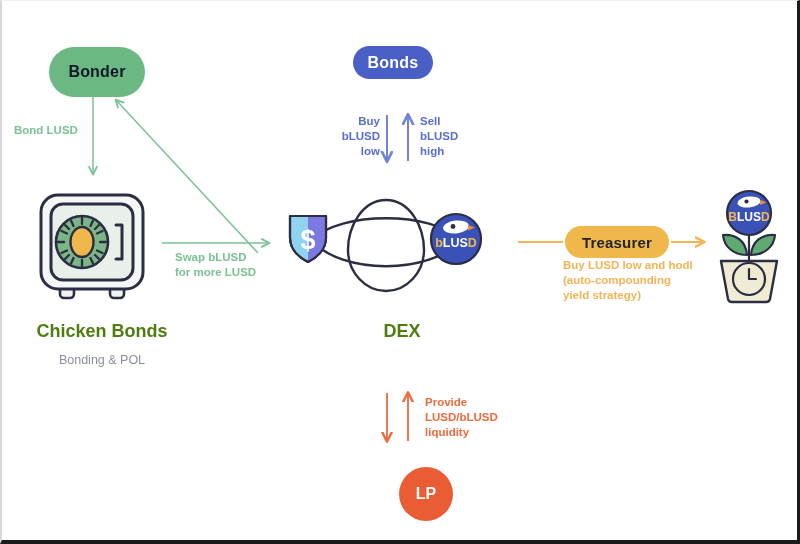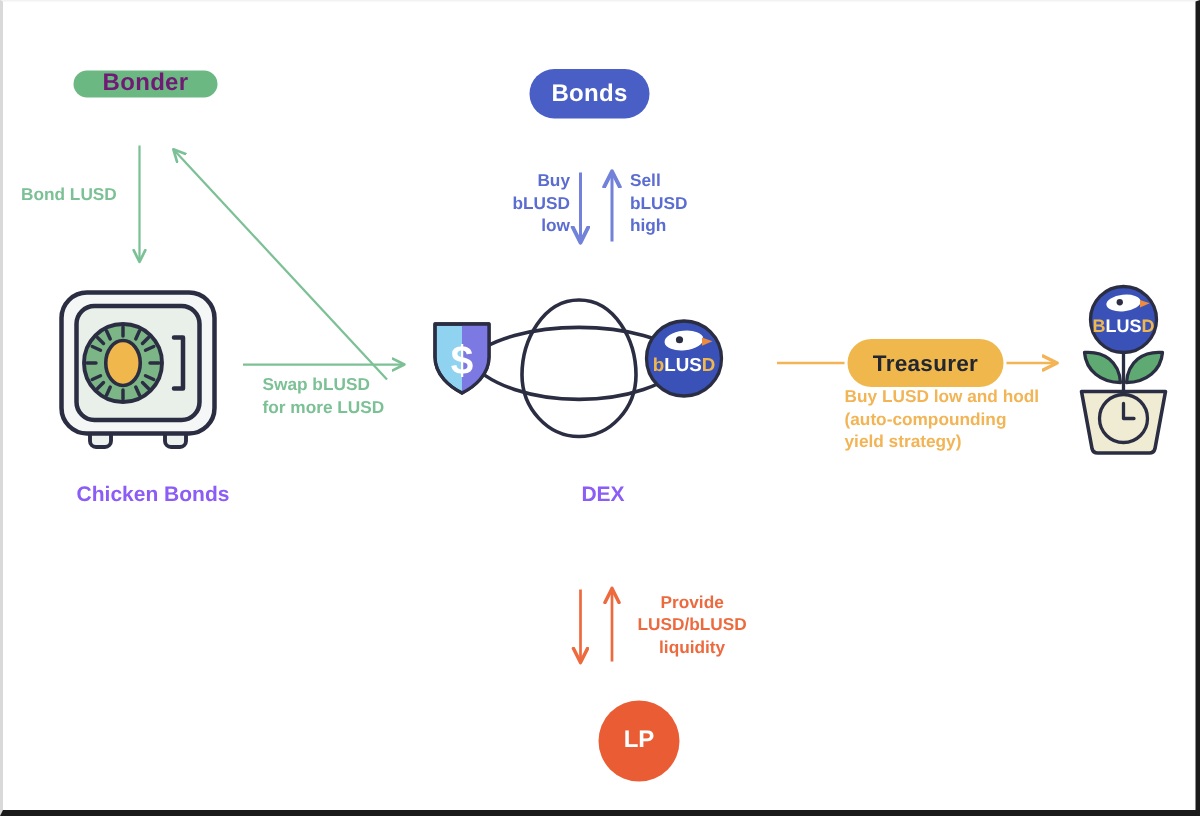--- a/index.html
+++ b/index.html
@@ -23,36 +23,36 @@
   
   .pill{
     position:absolute;
     display:flex;align-items:center;justify-content:center;
     border-radius:999px;
     font-weight:bold;
     letter-spacing:.2px;
     white-space:nowrap;
   }
   #pill-bonder{
-    left:47px;top:46px;width:96px;height:18px;
-    background:#6cb883;color:#701a75;font-size:16px;
+    left:47px;top:46px;width:96px;height:50px;
+    background:#6cb883;color:#0f172a;font-size:16px;
   }
   #pill-trader{
     left:351px;top:45px;width:80px;height:33px;
     background:#4a5fc6;color:#ffffff;font-size:16px;
   }
   #pill-treasurer{
     left:563px;top:225px;width:104px;height:32px;
     background:#f0b84c;color:#23262f;font-size:15px;text-align:center;
   }
 
   
   .node-title{
     position:absolute;text-align:center;
-    font-size:14px;font-weight:bold;color:#8b5cf6;
+    font-size:18px;font-weight:bold;color:#4d7c0f;
     white-space:nowrap;
   }
   .node-sub{
     position:absolute;text-align:center;
     font-size:12.5px;color:#8b8fa3;white-space:nowrap;
   }
   #cb-title{left:0;top:320px;width:200px;}
   #cb-sub{left:0;top:352px;width:200px;}
   #dex-title{left:320px;top:320px;width:160px;}
   #dex-sub{left:320px;top:352px;width:160px;}
@@ -62,21 +62,21 @@
   .lbl-green{color:#7cc095;font-size:11.5px;font-weight:bold;}
   .lbl-blue{color:#5b6dd0;font-size:11.5px;font-weight:bold;}
   .lbl-orange{color:#f2b455;font-size:11.5px;font-weight:bold;}
   .lbl-red{color:#ed6a3e;font-size:11.5px;font-weight:bold;}
 
   #lbl-bond{left:12px;top:122px;}
   #lbl-swap{left:173px;top:249px;}
   #lbl-buy{left:334px;top:113px;text-align:right;width:44px;}
   #lbl-sell{left:418px;top:113px;text-align:left;width:50px;}
   #lbl-treasurer-note{left:561px;top:257px;}
-  #lbl-provide{left:423px;top:394px;text-align:center;}
+  #lbl-provide{left:423px;top:394px;}
 
   
   #lp-circle{
     position:absolute;left:397px;top:466px;width:54px;height:54px;
     border-radius:50%;background:#ea5c33;
     display:flex;align-items:center;justify-content:center;
     color:#ffffff;font-size:16px;font-weight:bold;
   }
 
   svg{display:block;overflow:visible;}
@@ -173,20 +173,21 @@
       <line x1="59" y1="31.5" x2="56.5" y2="37"></line>
       <line x1="39.5" y1="69" x2="37" y2="74.5"></line>
     </g>
 
     <ellipse cx="48" cy="53" rx="11.5" ry="15" fill="#f0b84c" stroke="#2b2d42" stroke-width="2.4"></ellipse>
 
     <path d="M82 36 h6 v34 h-6" fill="none" stroke="#2b2d42" stroke-width="3" stroke-linecap="round" stroke-linejoin="round"></path>
   </svg>
 
   <div class="node-title" id="cb-title">Chicken Bonds</div>
+  <div class="node-sub" id="cb-sub">Bonding &amp; POL</div>
 
   <svg class="abs" style="left:276px;top:192px;" width="216" height="112" viewBox="0 0 216 112">
 
     <path d="M108 7 C 84 7 70 34 70 57 C 70 79 87 98 108 98 C 129 98 146 79 146 57 C 146 34 132 7 108 7 Z" fill="#ffffff" stroke="#2b2d42" stroke-width="2.4"></path>
     <path d="M34 47 C 62 18 154 18 182 47" fill="none" stroke="#2b2d42" stroke-width="2.4"></path>
     <path d="M34 47 C 62 82 154 82 182 47" fill="none" stroke="#2b2d42" stroke-width="2.4"></path>
 
     <g>
       <path d="M12 23 h36 v22 c0 12 -10 20 -18 24 c-8 -4 -18 -12 -18 -24 z" fill="#8fd3f0" stroke="#2b2d42" stroke-width="2.2" stroke-linejoin="round"></path>
       <path d="M30 23 h18 v22 c0 12 -10 20 -18 24 z" fill="#7a6fe0" opacity="0.9"></path>

